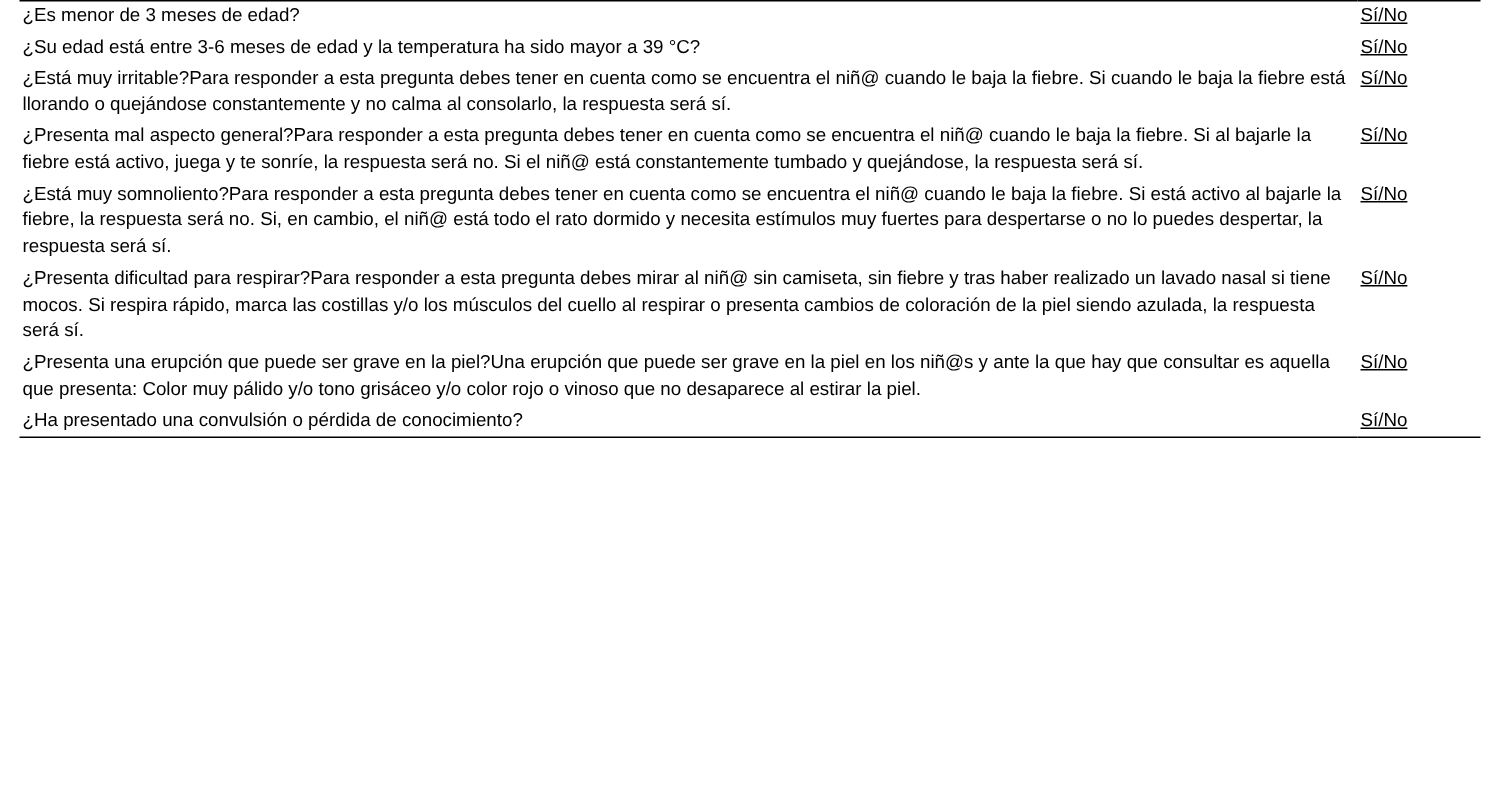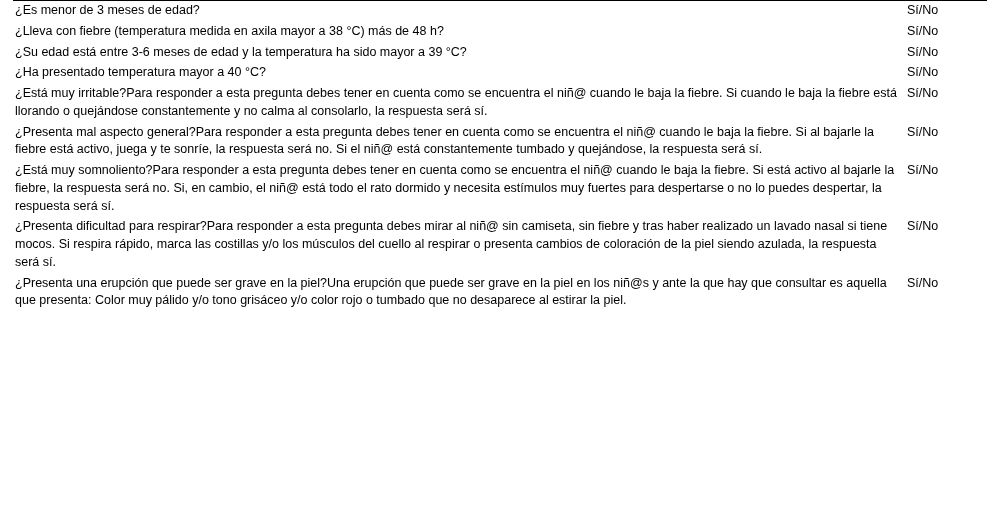--- a/index.html
+++ b/index.html
@@ -43,52 +43,41 @@
     width: 882px;
     padding-right: 8px;
     padding-left: 2px;
     text-align: left;
   }
   .qtable td.a {
     width: 80px;
     text-align: left;
     white-space: nowrap;
     padding-left: 2px;
+    text-decoration: underline;
   }
   .q-text {
     display: block;
   }
 </style>
 </head>
 <body>
 
 <div class="sheet">
   <table class="qtable">
     <tbody>
       <tr class="top-rule">
         <td class="q">
           <span class="q-text">¿Es menor de 3 meses de edad?</span>
         </td>
         <td class="a">Sí/No</td>
       </tr>
       <tr>
         <td class="q">
-          <span class="q-text">¿Lleva con fiebre (temperatura medida en axila mayor a 38     °C) más de 48     h?</span>
-        </td>
-        <td class="a">Sí/No</td>
-      </tr>
-      <tr>
-        <td class="q">
           <span class="q-text">¿Su edad está entre 3-6 meses de edad y la temperatura ha sido mayor a 39     °C?</span>
-        </td>
-        <td class="a">Sí/No</td>
-      </tr>
-      <tr>
-        <td class="q">
-          <span class="q-text">¿Ha presentado temperatura mayor a 40     °C?</span>
         </td>
         <td class="a">Sí/No</td>
       </tr>
       <tr>
         <td class="q">
           <span class="q-text">¿Está muy irritable?Para responder a esta pregunta debes tener en cuenta como se encuentra el niñ@ cuando le baja la fiebre. Si cuando le baja la fiebre está llorando o quejándose constantemente y no calma al consolarlo, la respuesta será sí.</span>
         </td>
         <td class="a">Sí/No</td>
       </tr>
       <tr>
@@ -104,19 +93,25 @@
         <td class="a">Sí/No</td>
       </tr>
       <tr>
         <td class="q">
           <span class="q-text">¿Presenta dificultad para respirar?Para responder a esta pregunta debes mirar al niñ@ sin camiseta, sin fiebre y tras haber realizado un lavado nasal si tiene mocos. Si respira rápido, marca las costillas y/o los músculos del cuello al respirar o presenta cambios de coloración de la piel siendo azulada, la respuesta será sí.</span>
         </td>
         <td class="a">Sí/No</td>
       </tr>
       <tr>
         <td class="q">
-          <span class="q-text">¿Presenta una erupción que puede ser grave en la piel?Una erupción que puede ser grave en la piel en los niñ@s y ante la que hay que consultar es aquella que presenta: Color muy pálido y/o tono grisáceo y/o color rojo o tumbado que no desaparece al estirar la piel.</span>
+          <span class="q-text">¿Presenta una erupción que puede ser grave en la piel?Una erupción que puede ser grave en la piel en los niñ@s y ante la que hay que consultar es aquella que presenta: Color muy pálido y/o tono grisáceo y/o color rojo o vinoso que no desaparece al estirar la piel.</span>
+        </td>
+        <td class="a">Sí/No</td>
+      </tr>
+      <tr class="bottom-rule">
+        <td class="q">
+          <span class="q-text">¿Ha presentado una convulsión o pérdida de conocimiento?</span>
         </td>
         <td class="a">Sí/No</td>
       </tr>
     </tbody>
   </table>
 </div>
 
 </body></html>

